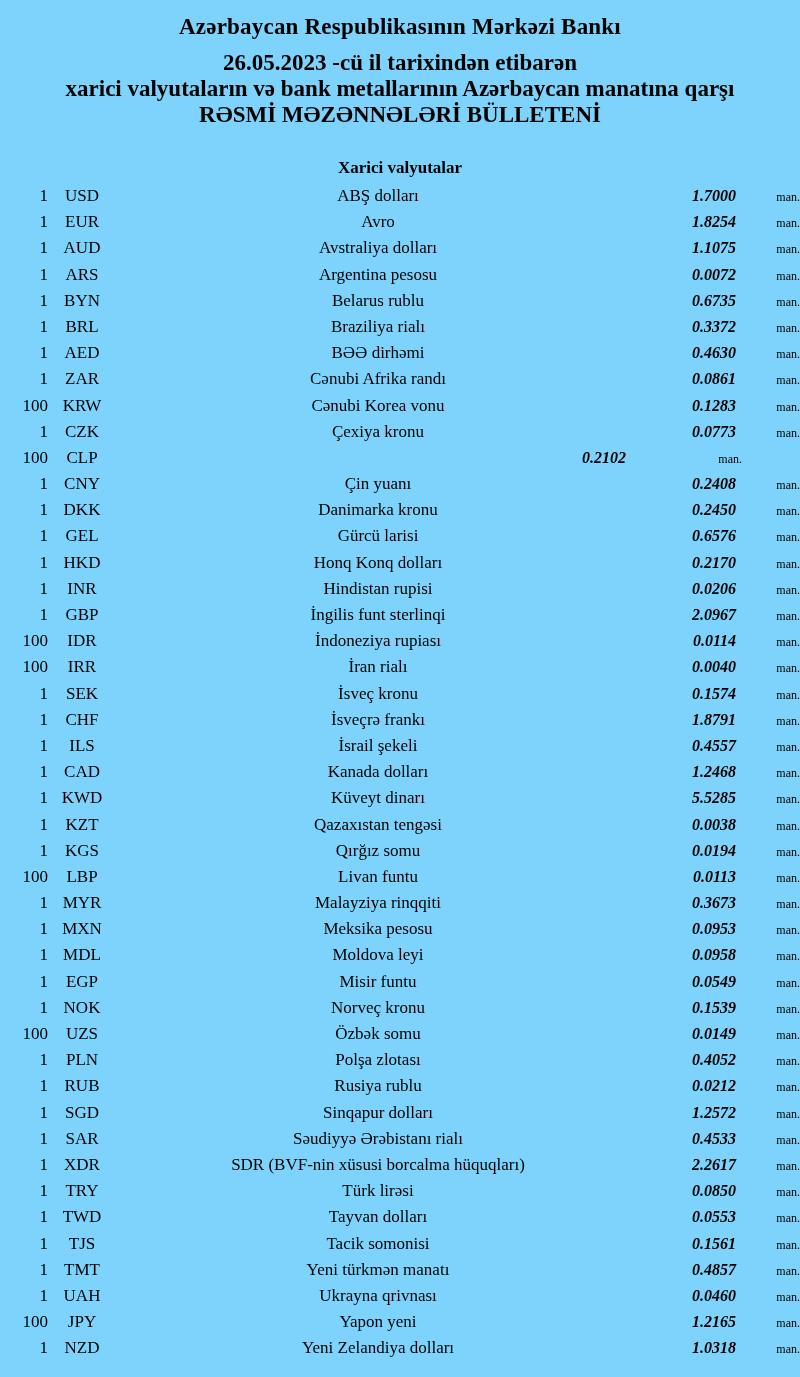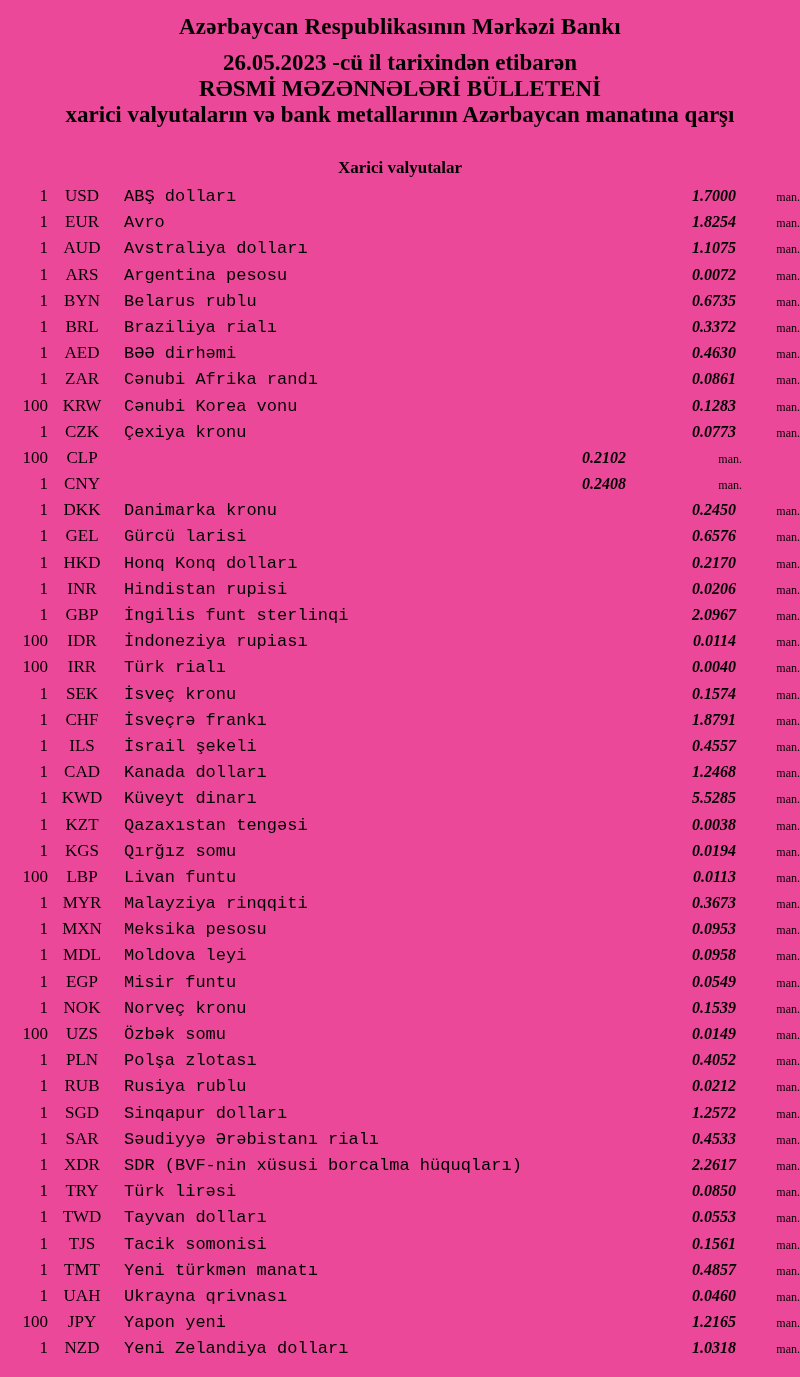--- a/index.html
+++ b/index.html
@@ -6,21 +6,21 @@
     margin: 0;
     padding: 0;
     background: #ffffff;
     color: #000000;
     font-family: "Liberation Serif", "DejaVu Serif", serif;
   }
   .page {
     width: 800px;
     height: 1377px;
     margin: 0 auto;
-    background: #ec4899;
+    background: #7dd3fc;
     box-sizing: border-box;
     padding-top: 10px;
     overflow: hidden;
   }
   .doc-header { text-align: center; }
   .doc-title {
     font-size: 23px;
     font-weight: bold;
     margin: 4px 0 10px 0;
     letter-spacing: 0.2px;
@@ -51,25 +51,24 @@
   }
   .cell-nominal {
     text-align: right;
     padding-right: 0;
   }
   .cell-code {
     text-align: center;
     padding-left: 6px;
   }
   .cell-name {
-    text-align: left;
+    text-align: center;
     padding-left: 14px;
     white-space: nowrap;
     overflow: hidden;
-    font-family: Liberation Mono, monospace;
   }
   .cell-rate {
     text-align: right;
     font-weight: bold;
     font-style: italic;
     font-size: 16px;
     padding-right: 6px;
   }
   .cell-unit {
     text-align: right;
@@ -78,22 +77,22 @@
   }
 </style>
 </head>
 <body>
 
 <div class="page">
 
   <div class="doc-header">
     <div class="doc-title">Azərbaycan Respublikasının Mərkəzi Bankı</div>
     <p class="doc-subline">26.05.2023 -cü il tarixindən etibarən</p>
+    <p class="doc-subline">xarici valyutaların və bank metallarının Azərbaycan manatına qarşı</p>
     <p class="doc-subline">RƏSMİ MƏZƏNNƏLƏRİ BÜLLETENİ</p>
-    <p class="doc-subline">xarici valyutaların və bank metallarının Azərbaycan manatına qarşı</p>
   </div>
 
   <div class="section-title">Xarici valyutalar</div>
 
   <div class="rates-table">
     <div class="rate-row">
       <span class="cell-nominal">1</span>
       <span class="cell-code">USD</span>
       <span class="cell-name">ABŞ dolları</span>
       <span class="cell-rate">1.7000</span>
@@ -175,20 +174,21 @@
     <div class="rate-row">
       <span class="cell-nominal">100</span>
       <span class="cell-code">CLP</span>
       <span class="cell-rate">0.2102</span>
       <span class="cell-unit">man.</span>
     </div>
 
     <div class="rate-row">
       <span class="cell-nominal">1</span>
       <span class="cell-code">CNY</span>
+      <span class="cell-name">Çin yuanı</span>
       <span class="cell-rate">0.2408</span>
       <span class="cell-unit">man.</span>
     </div>
 
     <div class="rate-row">
       <span class="cell-nominal">1</span>
       <span class="cell-code">DKK</span>
       <span class="cell-name">Danimarka kronu</span>
       <span class="cell-rate">0.2450</span>
       <span class="cell-unit">man.</span>
@@ -230,21 +230,21 @@
       <span class="cell-nominal">100</span>
       <span class="cell-code">IDR</span>
       <span class="cell-name">İndoneziya rupiası</span>
       <span class="cell-rate">0.0114</span>
       <span class="cell-unit">man.</span>
     </div>
 
     <div class="rate-row">
       <span class="cell-nominal">100</span>
       <span class="cell-code">IRR</span>
-      <span class="cell-name">Türk rialı</span>
+      <span class="cell-name">İran rialı</span>
       <span class="cell-rate">0.0040</span>
       <span class="cell-unit">man.</span>
     </div>
 
     <div class="rate-row">
       <span class="cell-nominal">1</span>
       <span class="cell-code">SEK</span>
       <span class="cell-name">İsveç kronu</span>
       <span class="cell-rate">0.1574</span>
       <span class="cell-unit">man.</span>

